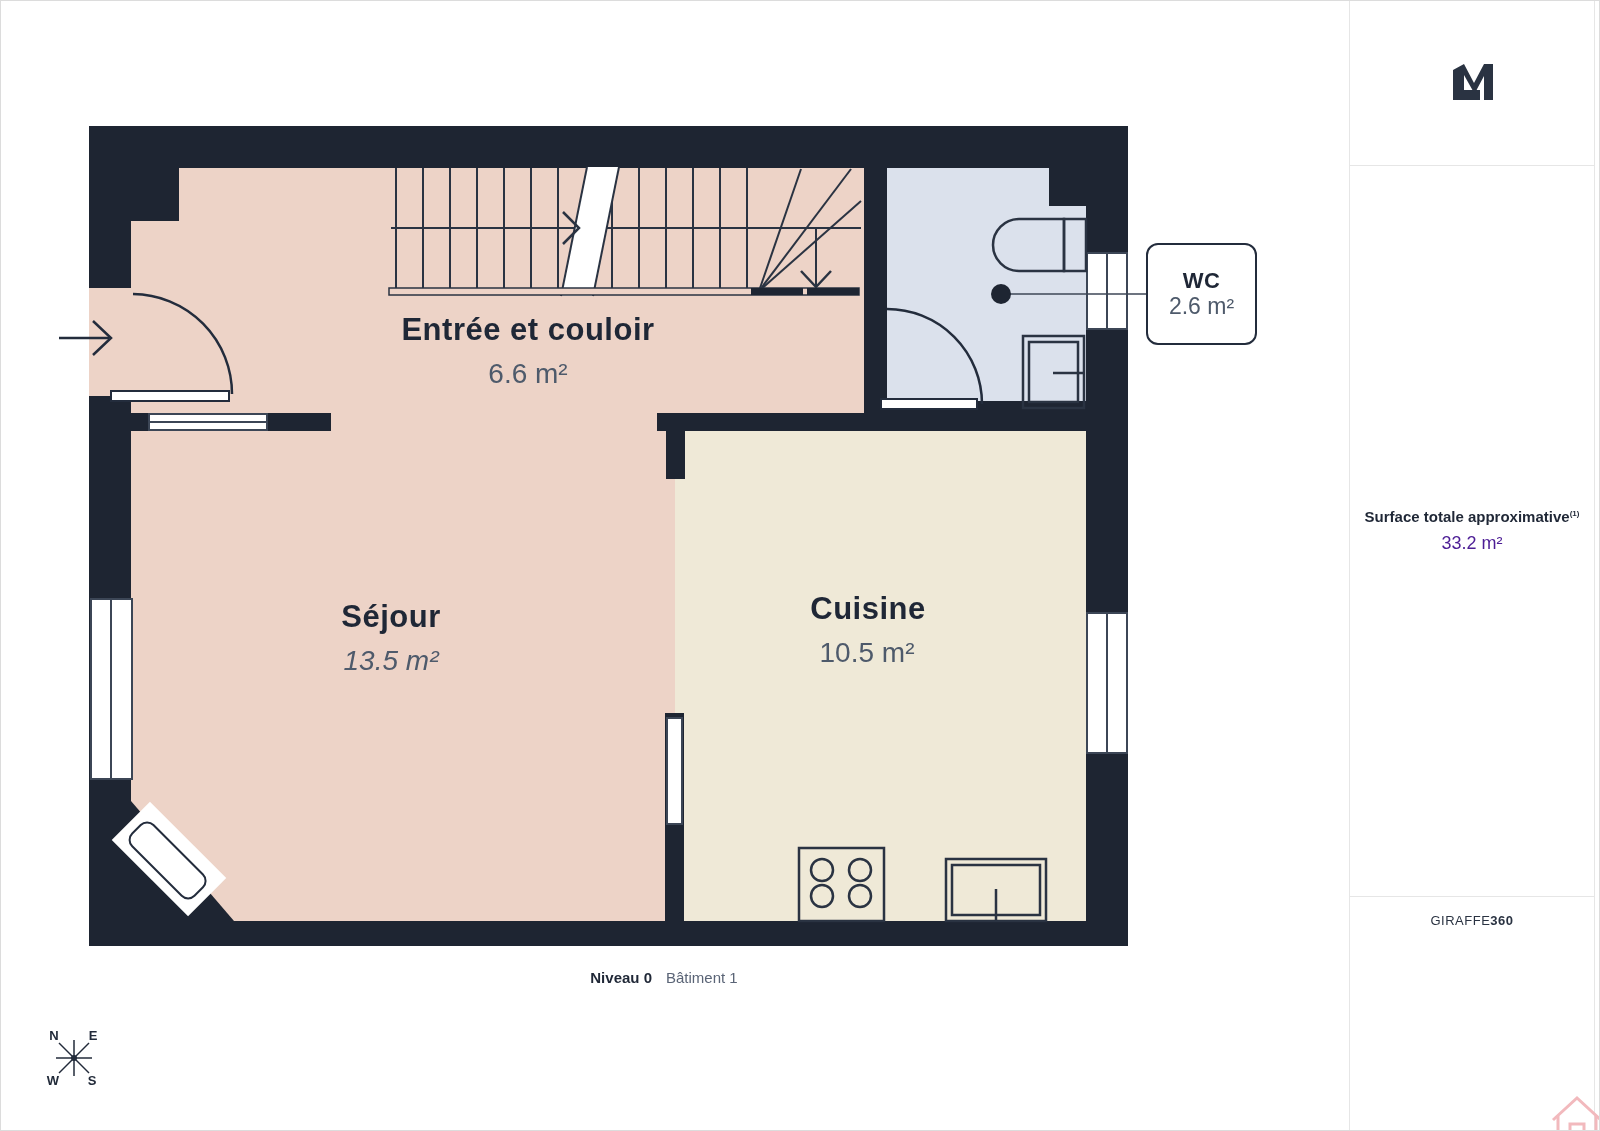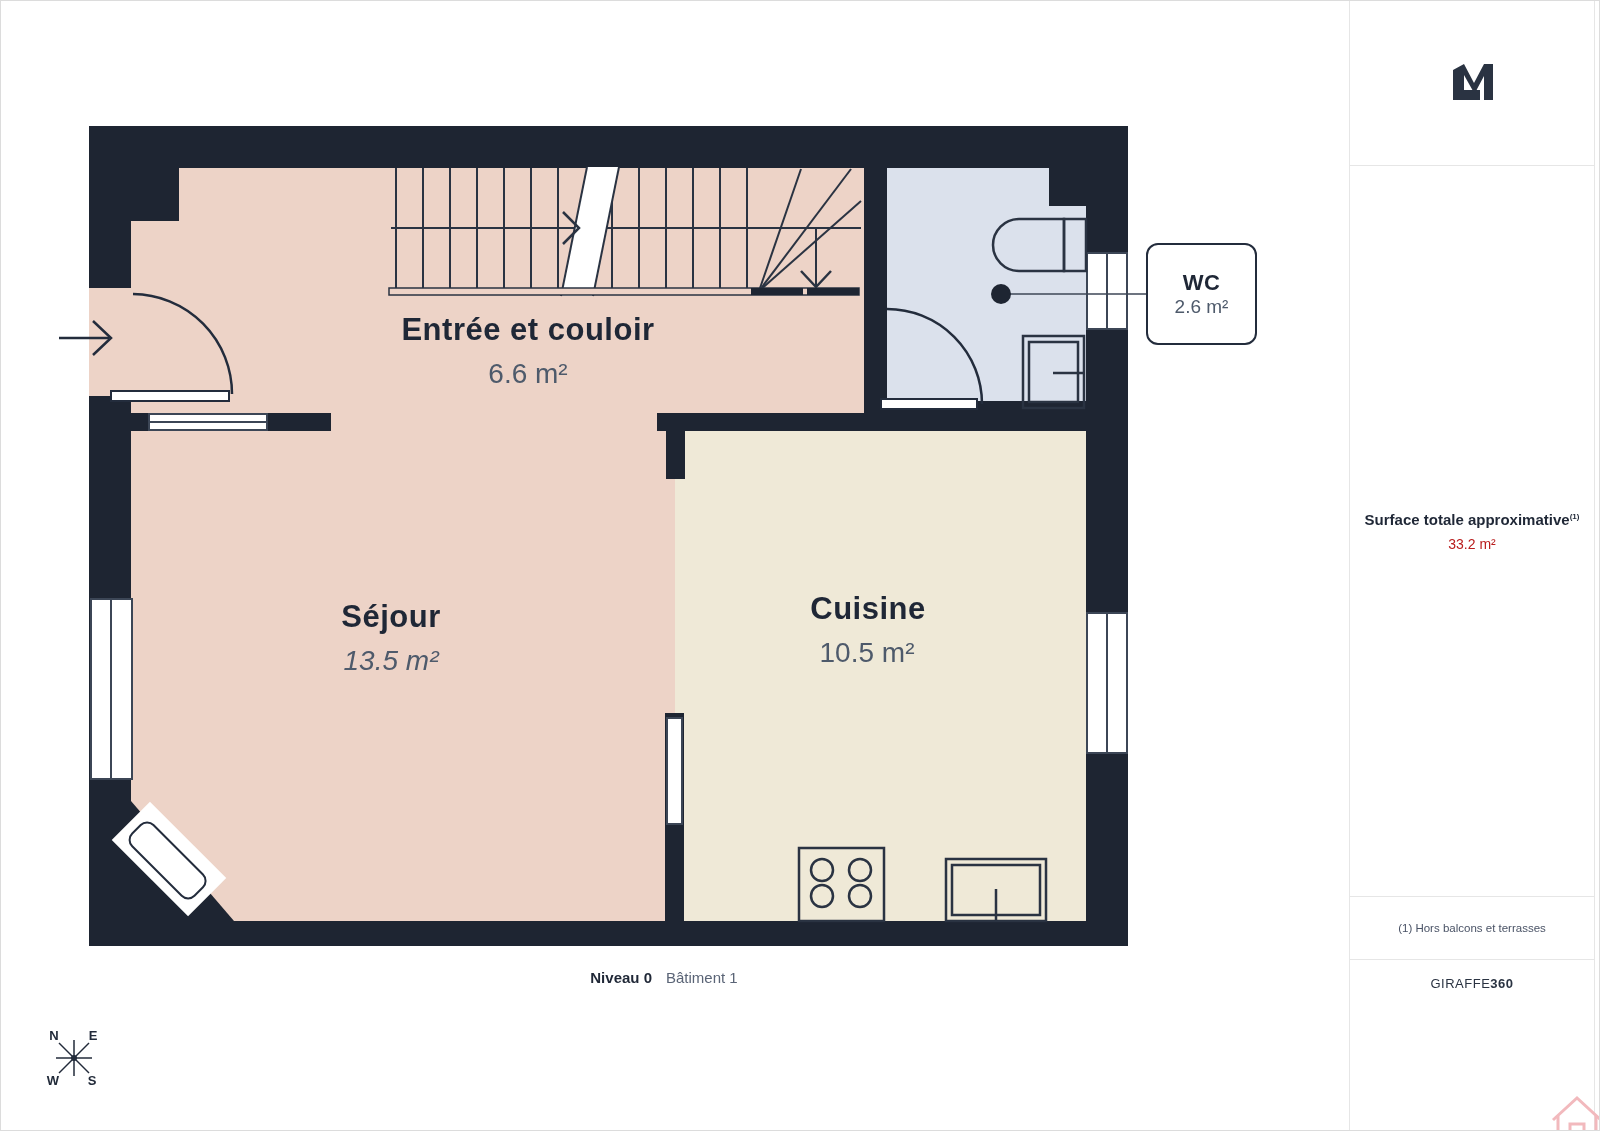--- a/index.html
+++ b/index.html
@@ -7,33 +7,33 @@
         font-family:"Liberation Sans", sans-serif;box-sizing:border-box;border:1px solid #dcdcdc;}
   .plan-area{position:absolute;left:0;top:0;width:1348px;height:1131px;}
   .plan-svg{position:absolute;left:0;top:0;}
   .room-label{position:absolute;transform:translate(-50%,-50%);white-space:nowrap;text-align:center;}
   .room-name{font-weight:bold;font-size:31px;color:#1f2736;letter-spacing:.5px;}
   .room-area{font-size:28px;color:#4e5a6b;}
   .wc-box{position:absolute;left:1145px;top:242px;width:107px;height:98px;background:#fff;
           border:2.5px solid #232c3c;border-radius:12px;display:flex;flex-direction:column;
           align-items:center;justify-content:center;line-height:1.15;}
   .wc-box .room-name{font-size:22px;}
-  .wc-box .room-area{font-size:19px;}
+  .wc-box .room-area{font-size:23px;}
   .level-label{position:absolute;left:663px;top:976px;transform:translate(-50%,-50%);
                font-size:15px;white-space:nowrap;}
   .level-label .lvl{font-weight:bold;color:#1f2736;}
   .level-label .bld{color:#5a6476;margin-left:14px;}
   .sidebar{position:absolute;left:1348px;top:0;width:244px;height:1131px;background:#fff;
            border-left:1px solid #e6e6e6;border-right:1px solid #e6e6e6;}
   .sb-logo{height:164px;border-bottom:1px solid #e6e6e6;display:flex;align-items:center;justify-content:center;}
   .sb-main{height:730px;border-bottom:1px solid #e6e6e6;display:flex;flex-direction:column;
            align-items:center;justify-content:center;text-align:center;}
   .surface-label{font-weight:bold;font-size:15px;color:#1f2736;}
   .surface-label sup{font-size:8px;}
-  .surface-value{font-size:14px;color:#b91c1c;margin-top:8px;}
+  .surface-value{font-size:18px;color:#4c1d95;margin-top:8px;}
   .sb-footnote{height:62px;border-bottom:1px solid #e6e6e6;display:flex;align-items:center;
                justify-content:center;font-size:11.5px;color:#4a5366;}
   .sb-disclaimer{padding:22px 16px 0 16px;text-align:center;font-size:11.5px;color:#3f4a5c;line-height:1.7;}
   .sb-brand{margin-top:16px;text-align:center;font-size:13px;color:#2a3342;letter-spacing:.5px;}
   .sb-brand .b{font-weight:bold;margin-top:34px;}
   .house-icon{position:absolute;right:-14px;bottom:-12px;}
   .compass{position:absolute;left:36px;top:1018px;}
   .compass text{font-size:13px;font-weight:bold;fill:#222b3a;}
 </style>
 </head>
@@ -218,23 +218,20 @@
         <path d="M5 8 L16 2 V28 H32 V38 H5 Z" fill="#2a3342"></path>
         <path d="M16 2 L26 21 L36 2 H45 V38 H36 V14 L28 29 H25 L16 13 Z" fill="#2a3342"></path>
       </svg>
     </div>
     <div class="sb-main">
       <div class="surface-label">
         <span>Surface totale approximative</span><sup>(1)</sup>
       </div>
       <div class="surface-value">33.2 m²</div>
     </div>
-    <div class="sb-footnote">
-      <span>(1) Hors balcons et terrasses</span>
-    </div>
     <div class="sb-brand">
       <span>GIRAFFE</span><span class="b">360</span>
     </div>
   </aside>
 
   <svg class="house-icon" width="64" height="52" viewBox="0 0 64 52">
     <g stroke="#f2b9bd" stroke-width="3" fill="none">
       <path d="M4 30 L28 8 L52 30"></path>
       <path d="M9 26 V52 M47 26 V52"></path>
       <path d="M21 52 V34 H35 V52"></path>

